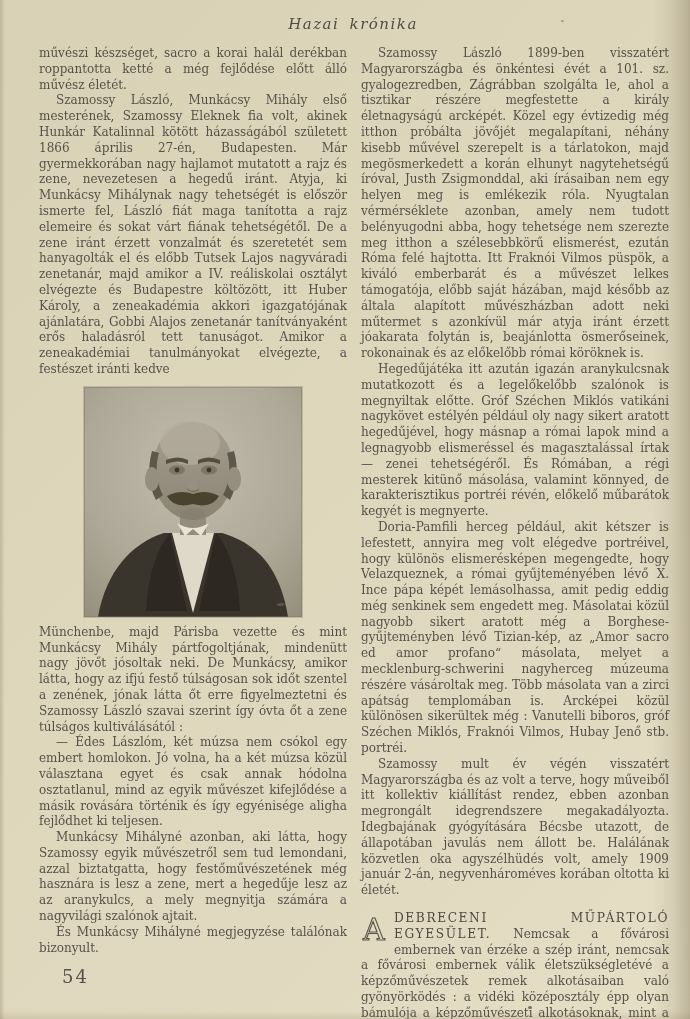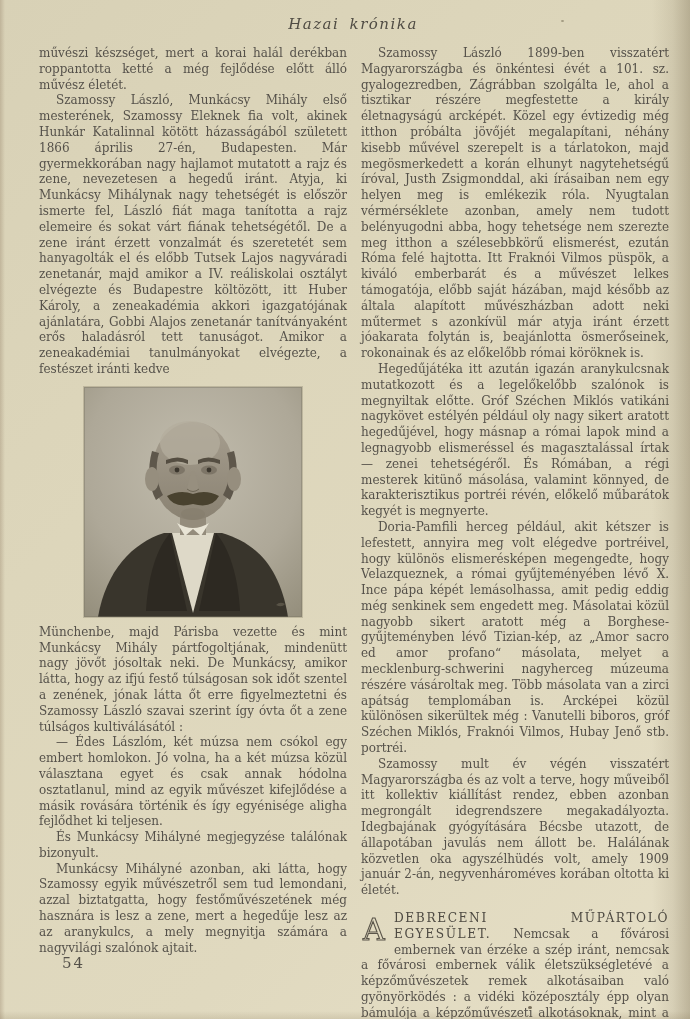--- a/index.html
+++ b/index.html
@@ -51,22 +51,23 @@
   }
   .col p{margin:0;text-indent:17px;}
   .col p.noindent{text-indent:0;}
   .photo-fig{
     margin:9px auto 8px auto;
     width:218px;height:230px;
     box-shadow:0 0 0 1px rgba(100,92,70,0.25);
   }
   .photo-fig svg{display:block;width:218px;height:230px;}
   .pagenum{
+    margin-top:13px;
     padding-left:23px;
-    font-size:15px;
+    font-size:18px;
     letter-spacing:2px;
     color:#55514a;
   }
   .section-para{margin-top:12px !important;text-indent:0 !important;}
   .dropcap-svg{
     float:left;
     width:26px;height:33px;
     margin:2px 7px 0 0;
   }
   .section-title{
@@ -82,21 +83,21 @@
 </head>
 <body>
 
 <div class="page">
 
   <div class="running-head">Hazai krónika</div>
 
   <div class="columns">
 
     <div class="col">
-      <p class="noindent">művészi készséget, mert a korai halál derékban roppantotta ketté a még fejlődése előtt álló művész életét.</p>
+      <p class="noindent">művészi készséget, sacro a korai halál derékban roppantotta ketté a még fejlődése előtt álló művész életét.</p>
       <p>Szamossy László, Munkácsy Mihály első mesterének, Szamossy Eleknek fia volt, akinek Hunkár Katalinnal kötött házasságából született 1866 április 27-én, Budapesten. Már gyermekkorában nagy hajlamot mutatott a rajz és zene, nevezetesen a hegedű iránt. Atyja, ki Munkácsy Mihálynak nagy tehetségét is először ismerte fel, László fiát maga tanította a rajz elemeire és sokat várt fiának tehetségétől. De a zene iránt érzett vonzalmát és szeretetét sem hanyagolták el és előbb Tutsek Lajos nagyváradi zenetanár, majd amikor a IV. reáliskolai osztályt elvégezte és Budapestre költözött, itt Huber Károly, a zeneakadémia akkori igazgatójának ajánlatára, Gobbi Alajos zenetanár tanítványaként erős haladásról tett tanuságot. Amikor a zeneakadémiai tanulmányokat elvégezte, a festészet iránti kedve</p>
 
       <figure class="photo-fig">
         <svg viewBox="0 0 218 230" xmlns="http://www.w3.org/2000/svg">
           <defs>
             <radialGradient id="bgv" cx="0.5" cy="0.35" r="0.9">
               <stop offset="0" stop-color="#c1bcad"></stop>
               <stop offset="0.55" stop-color="#aea898"></stop>
               <stop offset="1" stop-color="#8d8774"></stop>
             </radialGradient>
@@ -128,22 +129,22 @@
           <path d="M83 109 Q96 102 109 107 Q122 102 135 109 Q128 122 109 117 Q90 122 83 109 Z" fill="#49422f"></path>
           <ellipse cx="109" cy="127" rx="12" ry="6" fill="#857d6c" opacity="0.6"></ellipse>
           <path d="M93 136 L101 149 L109 142 L117 149 L125 136 Q109 146 93 136 Z" fill="#e8e4d5"></path>
           <path d="M192 218 q4 -4 9 -1 q-3 4 -9 1" fill="#6e6859" opacity="0.6"></path>
           <rect x="0.5" y="0.5" width="217" height="229" fill="none" stroke="#7d7765" stroke-opacity="0.45"></rect>
         </svg>
       </figure>
 
       <p class="noindent">Münchenbe, majd Párisba vezette és mint Munkácsy Mihály pártfogoltjának, mindenütt nagy jövőt jósoltak neki. De Munkácsy, amikor látta, hogy az ifjú festő túlságosan sok időt szentel a zenének, jónak látta őt erre figyelmeztetni és Szamossy László szavai szerint így óvta őt a zene túlságos kultiválásától :</p>
       <p>— Édes Lászlóm, két múzsa nem csókol egy embert homlokon. Jó volna, ha a két múzsa közül választana egyet és csak annak hódolna osztatlanul, mind az egyik művészet kifejlődése a másik rovására történik és így egyénisége aligha fejlődhet ki teljesen.</p>
+      <p>Munkácsy Mihályné azonban, aki látta, hogy Szamossy egyik művészetről sem tud lemondani, azzal biztatgatta, hogy festőművészetének még hasznára is lesz a zene, mert a hegedűje lesz az az aranykulcs, a mely megnyitja számára a nagyvilági szalónok ajtait.</p>
       <p>És Munkácsy Mihályné megjegyzése találónak bizonyult.</p>
-      <p>Munkácsy Mihályné azonban, aki látta, hogy Szamossy egyik művészetről sem tud lemondani, azzal biztatgatta, hogy festőművészetének még hasznára is lesz a zene, mert a hegedűje lesz az az aranykulcs, a mely megnyitja számára a nagyvilági szalónok ajtait.</p>
       <div class="pagenum">54</div>
     </div>
 
     <div class="col">
       <p>Szamossy László 1899-ben visszatért Magyarországba és önkéntesi évét a 101. sz. gyalogezredben, Zágrábban szolgálta le, ahol a tisztikar részére megfestette a király életnagyságú arcképét. Közel egy évtizedig még itthon próbálta jövőjét megalapítani, néhány kisebb művével szerepelt is a tárlatokon, majd megösmerkedett a korán elhunyt nagytehetségű íróval, Justh Zsigmonddal, aki írásaiban nem egy helyen meg is emlékezik róla. Nyugtalan vérmérséklete azonban, amely nem tudott belényugodni abba, hogy tehetsége nem szerezte meg itthon a szélesebbkörű elismerést, ezután Róma felé hajtotta. Itt Fraknói Vilmos püspök, a kiváló emberbarát és a művészet lelkes támogatója, előbb saját házában, majd később az általa alapított művészházban adott neki műtermet s azonkívül már atyja iránt érzett jóakarata folytán is, beajánlotta ösmerőseinek, rokonainak és az előkelőbb római köröknek is.</p>
       <p>Hegedűjátéka itt azután igazán aranykulcsnak mutatkozott és a legelőkelőbb szalónok is megnyiltak előtte. Gróf Széchen Miklós vatikáni nagykövet estélyén például oly nagy sikert aratott hegedűjével, hogy másnap a római lapok mind a legnagyobb elismeréssel és magasztalással írtak — zenei tehetségéről. És Rómában, a régi mesterek kitünő másolása, valamint könnyed, de karakterisztikus portréi révén, előkelő műbarátok kegyét is megnyerte.</p>
       <p>Doria-Pamfili herceg például, akit kétszer is lefestett, annyira meg volt elégedve portréivel, hogy különös elismerésképen megengedte, hogy Velazqueznek, a római gyűjteményében lévő X. Ince pápa képét lemásolhassa, amit pedig eddig még senkinek sem engedett meg. Másolatai közül nagyobb sikert aratott még a Borghese-gyűjteményben lévő Tizian-kép, az „Amor sacro ed amor profano“ másolata, melyet a mecklenburg-schwerini nagyherceg múzeuma részére vásároltak meg. Több másolata van a zirci apátság templomában is. Arcképei közül különösen sikerültek még : Vanutelli biboros, gróf Széchen Miklós, Fraknói Vilmos, Hubay Jenő stb. portréi.</p>
       <p>Szamossy mult év végén visszatért Magyarországba és az volt a terve, hogy műveiből itt kollektiv kiállítást rendez, ebben azonban megrongált idegrendszere megakadályozta. Idegbajának gyógyítására Bécsbe utazott, de állapotában javulás nem állott be. Halálának közvetlen oka agyszélhüdés volt, amely 1909 január 2-án, negyvenhároméves korában oltotta ki életét.</p>
 
       <p class="section-para">

